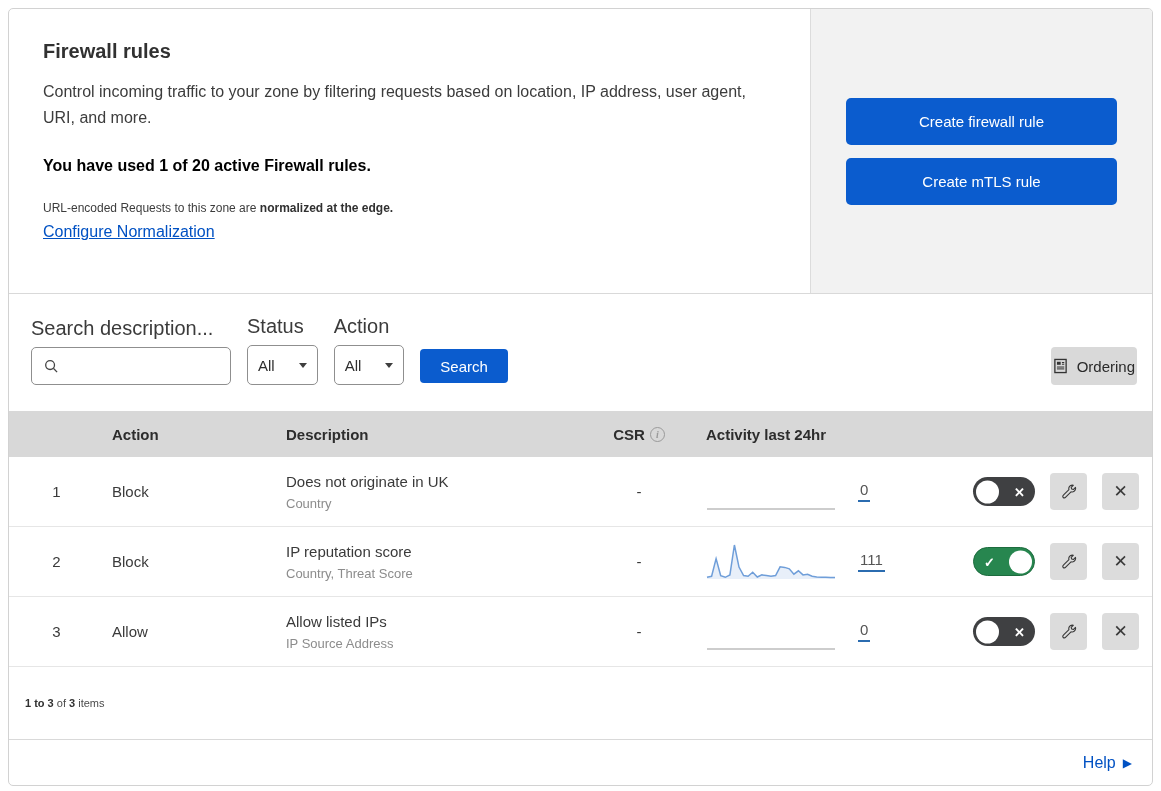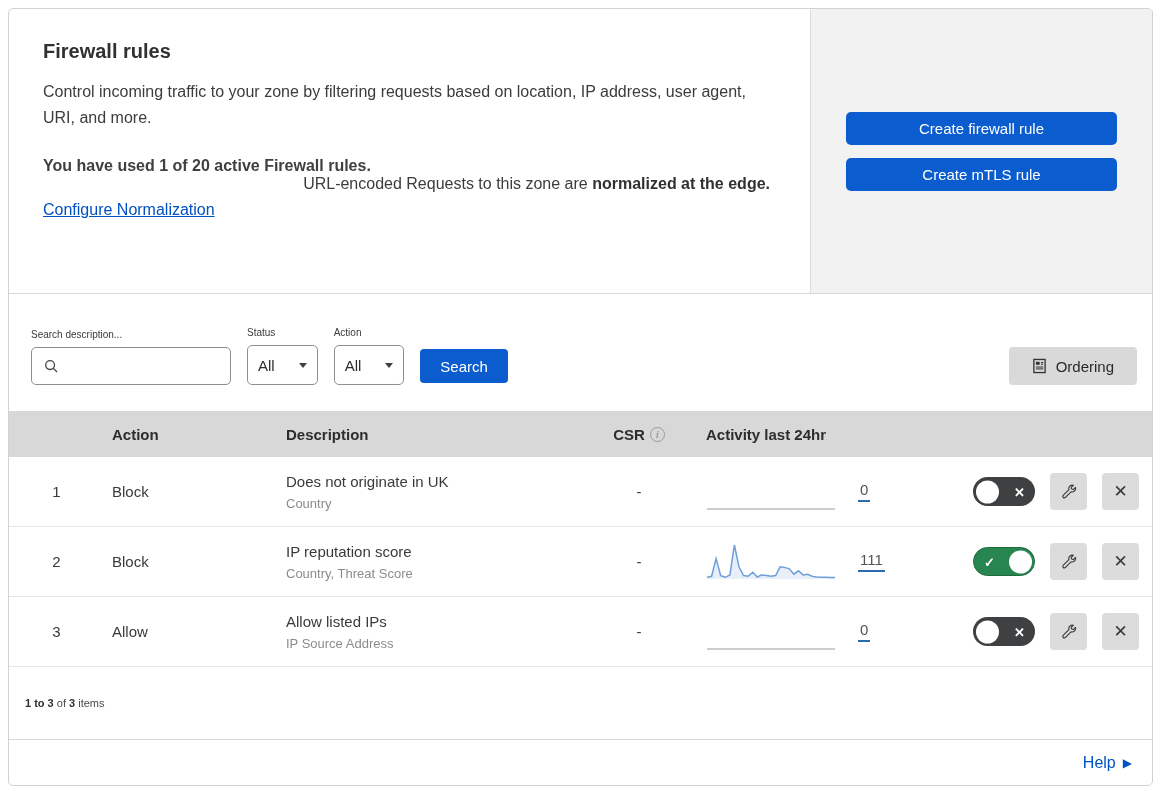--- a/index.html
+++ b/index.html
@@ -8,56 +8,56 @@
   .card {
     position: absolute; left: 8px; top: 8px; width: 1145px; height: 778px;
     border: 1px solid #d2d2d2; border-radius: 5px; background: #fff; overflow: hidden;
   }
 
   
   .top-section { display: flex; height: 285px; border-bottom: 1px solid #d9d9d9; }
   .top-left { flex: 1; padding: 28px 40px 0 34px; }
   .page-title { font-size: 20px; font-weight: 700; color: #313131; line-height: 28px; }
   .desc { margin-top: 14px; font-size: 16px; line-height: 26px; color: #3c3c3c; max-width: 720px; }
-  .usage { margin-top: 26px; font-size: 16px; font-weight: 700; color: #404040; }
-  .norm { font-size: 16px; color: #3c3c3c; text-align: right; }
+  .usage { margin-top: 26px; font-size: 16px; font-weight: 700; color: #000000; }
+  .norm { margin-top: 26px; font-size: 12px; color: #3c3c3c; }
   .norm b { color: #313131; }
   .norm-link { display: inline-block; margin-top: 8px; font-size: 16px; color: #0051c3; text-decoration: underline; cursor: pointer; }
   .top-right {
     width: 342px; background: #f2f2f2; border-left: 1px solid #dcdcdc;
     display: flex; flex-direction: column; justify-content: center; align-items: center; gap: 13px;
   }
   .btn-primary {
-    width: 271px; height: 33px; background: #0b5cce; color: #fff; border: none;
+    width: 271px; height: 47px; background: #0b5cce; color: #fff; border: none;
     border-radius: 5px; font-size: 15px; font-family: inherit; cursor: pointer;
   }
 
   
   .filter-section {
     height: 117px; padding: 24px 15px 26px 22px;
     display: flex; justify-content: space-between; align-items: flex-end;
   }
   .filter-left { display: flex; align-items: flex-end; gap: 16px; }
-  .field-label { font-size: 10px; color: #3b3b3b; margin-bottom: 7px; display: block; }
+  .field-label { font-size: 20px; color: #3b3b3b; margin-bottom: 7px; display: block; }
   .search-box {
     width: 200px; height: 38px; border: 1px solid #8f8f8f; border-radius: 5px;
     display: flex; align-items: center; padding: 0 8px 0 12px; gap: 7px; background: #fff;
   }
   .search-box input { border: none; outline: none; flex: 1; font-size: 14px; font-family: inherit; min-width: 0; background: transparent; }
   .dropdown {
     height: 40px; border: 1px solid #8f8f8f; border-radius: 5px; background: #fff;
     display: flex; align-items: center; padding: 0 10px; gap: 24px; font-size: 15px; color: #2e2e2e; cursor: pointer;
   }
   .chev { width: 0; height: 0; border-left: 4px solid transparent; border-right: 4px solid transparent; border-top: 5px solid #3f3f3f; }
   .btn-search {
     height: 34px; padding: 0 20px; background: #0b5cce; color: #fff; border: none;
     border-radius: 4px; font-size: 15px; font-family: inherit; cursor: pointer; margin-bottom: 2px;
   }
   .btn-ordering {
-    height: 38px; padding: 0 23px; background: #d9d9d9; border: none; border-radius: 4px;
+    height: 38px; padding: 0 2px; background: #d9d9d9; border: none; border-radius: 4px;
     display: flex; align-items: center; gap: 9px; font-size: 15px; color: #2a2a2a; font-family: inherit; cursor: pointer;
   }
 
   
   .thead, .trow {
     display: grid; grid-template-columns: 95px 170px 320px 90px 270px 1fr;
     align-items: center;
   }
   .thead { height: 46px; background: #d8d8d8; font-size: 15px; font-weight: 700; color: #2d2d2d; }
   .trow { height: 70px; border-bottom: 1px solid #e6e6e6; font-size: 15px; color: #3a3a3a; }

